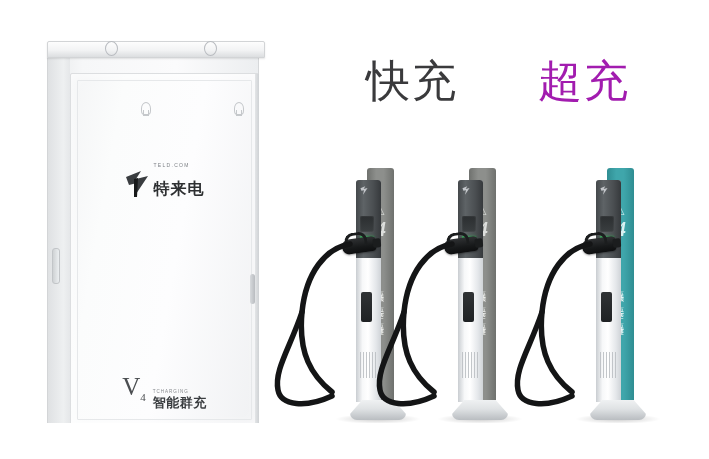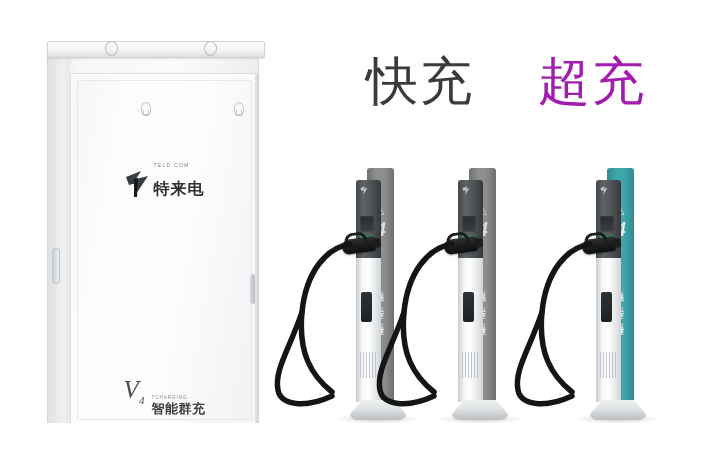--- a/index.html
+++ b/index.html
@@ -7,21 +7,21 @@
     width:709px;height:459px;overflow:hidden;position:relative;
     font-family:"Liberation Sans","DejaVu Sans",sans-serif;
     background:#fefefe;
   }
   .stage{position:absolute;inset:0;background:#ffffff;}
 
   
   .headline{
     position:absolute;top:52px;color:#3a3a3c;
     font-family:"DejaVu Sans","Liberation Sans",sans-serif;
-    font-size:52px;line-height:58px;font-weight:400;letter-spacing:2px;
+    font-size:44px;line-height:58px;font-weight:400;letter-spacing:2px;
     white-space:nowrap;
   }
   #h-fast{left:366px;}
   #h-super{left:538px;}
 
   
   .cabinet{position:absolute;left:47px;top:33px;width:216px;height:392px;}
   .cab-roof{
     position:absolute;left:0;top:8px;width:216px;height:15px;
     background:linear-gradient(180deg,#fdfdfd 0%,#f2f3f4 55%,#dcdee0 100%);
@@ -97,21 +97,21 @@
     font-size:16px;font-weight:700;color:#2e3032;letter-spacing:1px;line-height:18px;
   }
 
   
   .cab-model{
     position:absolute;left:0;right:0;top:300px;
     display:flex;justify-content:center;align-items:flex-end;gap:7px;
   }
   .model-v{
     font-family:"Liberation Serif","DejaVu Serif",serif;
-    font-size:25px;color:#4b4e51;line-height:32px;font-weight:400;font-style:italic;
+    font-size:25px;color:#4b4e51;line-height:26px;font-weight:400;
   }
   .model-v sub{font-size:11px;}
   .model-right{display:flex;flex-direction:column;justify-content:flex-end;}
   .model-latin{font-size:4.5px;letter-spacing:1px;color:#86898d;line-height:6px;}
   .model-cn{
     font-family:"DejaVu Sans","Liberation Sans",sans-serif;
     font-size:13px;font-weight:700;color:#3a3d40;letter-spacing:.5px;line-height:15px;
   }
 
   .cab-plinth{

